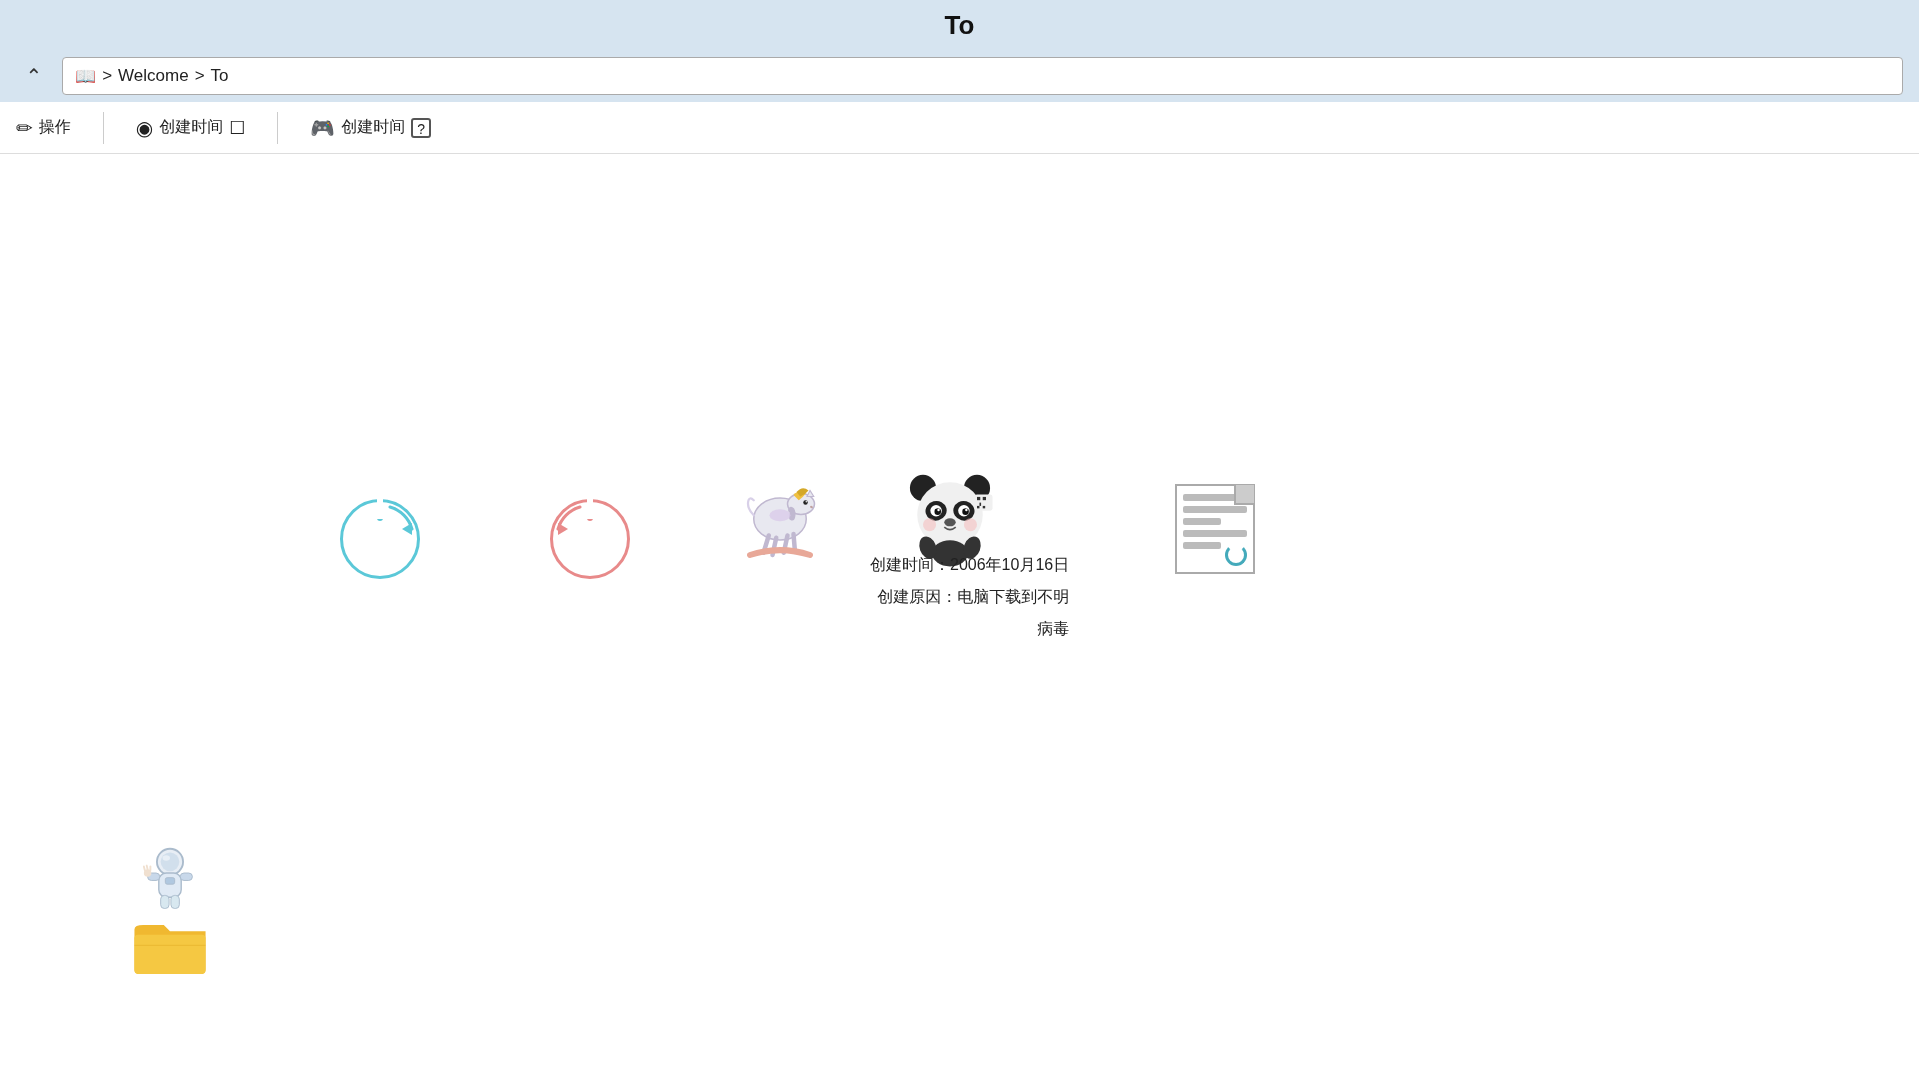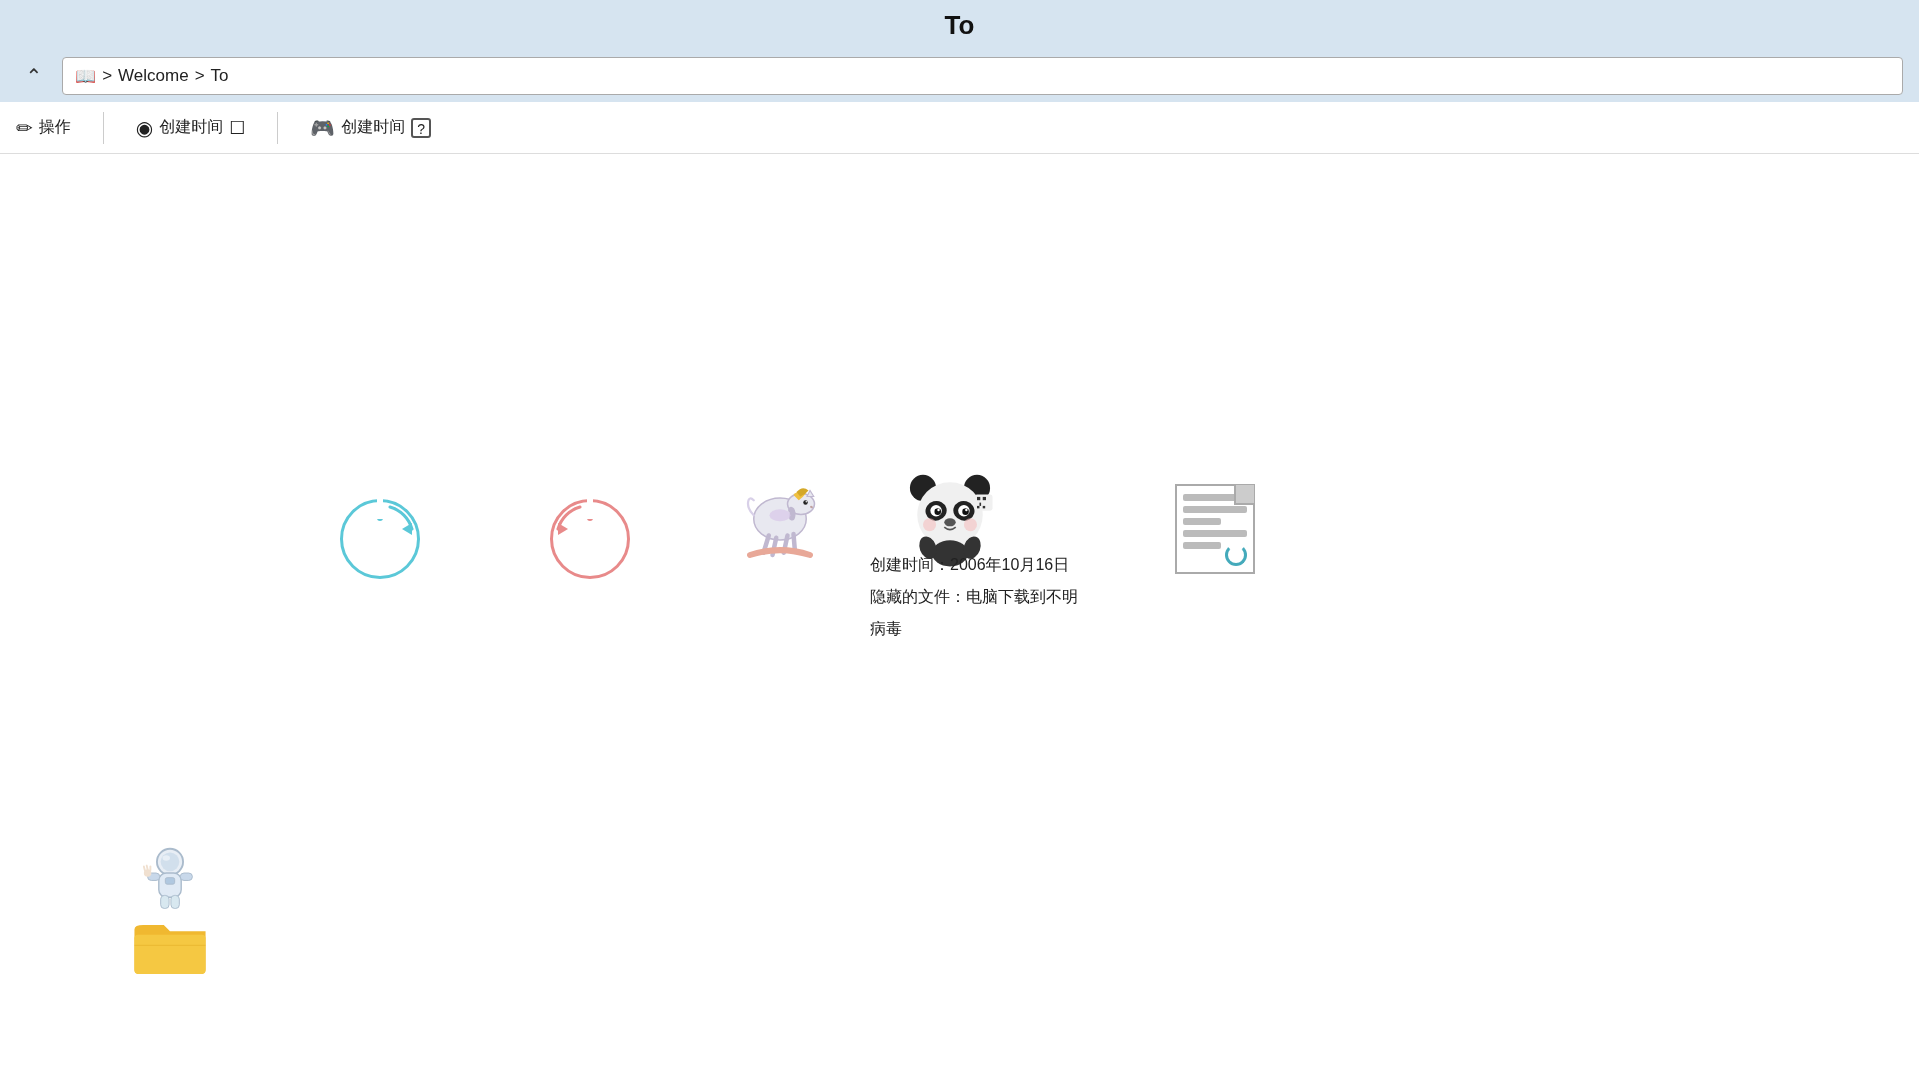--- a/index.html
+++ b/index.html
@@ -185,20 +185,21 @@
     }
 
     
     #info-box {
       position: absolute;
       top: 395px;
       left: 870px;
       font-size: 16px;
       color: #222;
       line-height: 2;
+      text-align: right;
     }
 
     
     .doc-icon {
       width: 80px;
       height: 90px;
       background: #fff;
       border: 2px solid #aaa;
       position: relative;
       display: flex;
@@ -407,21 +408,21 @@
           <div class="doc-line"></div>
           <div class="doc-line short"></div>
           <div class="doc-refresh"></div>
         </div>
       </div>
     </div>
   </div>
 
   <div id="info-box">
     <div>创建时间：2006年10月16日</div>
-    <div>隐藏的文件：电脑下载到不明</div>
+    <div>创建原因：电脑下载到不明</div>
     <div>病毒</div>
   </div>
 
   <div class="folder-area">
 
     <svg viewBox="0 0 60 75" class="astronaut-svg">
 
       <circle cx="30" cy="18" r="14" fill="#e8eef5" stroke="#aabbcc" stroke-width="2"></circle>
       <circle cx="30" cy="18" r="10" fill="#c8d8e8" opacity="0.7"></circle>
 

